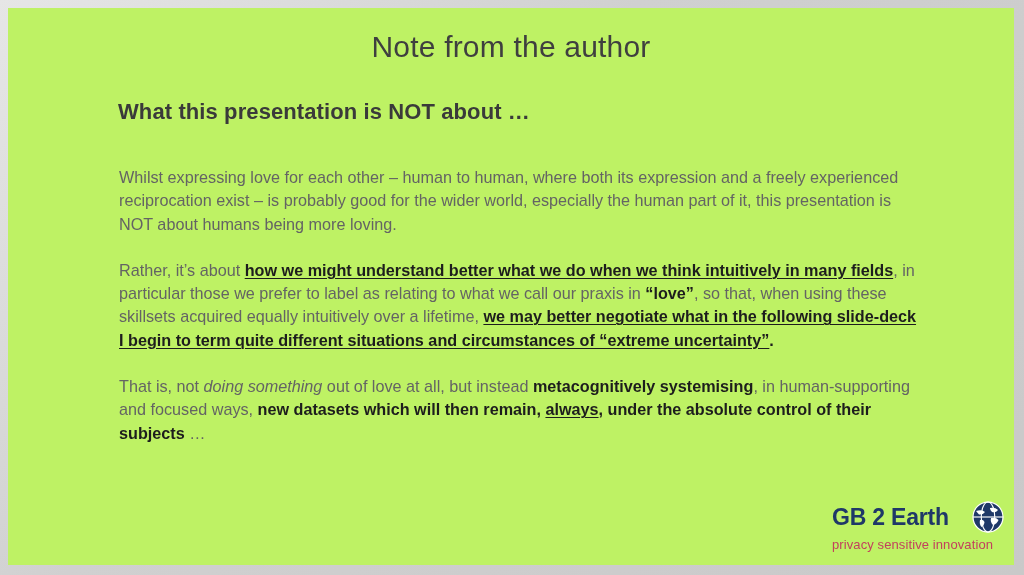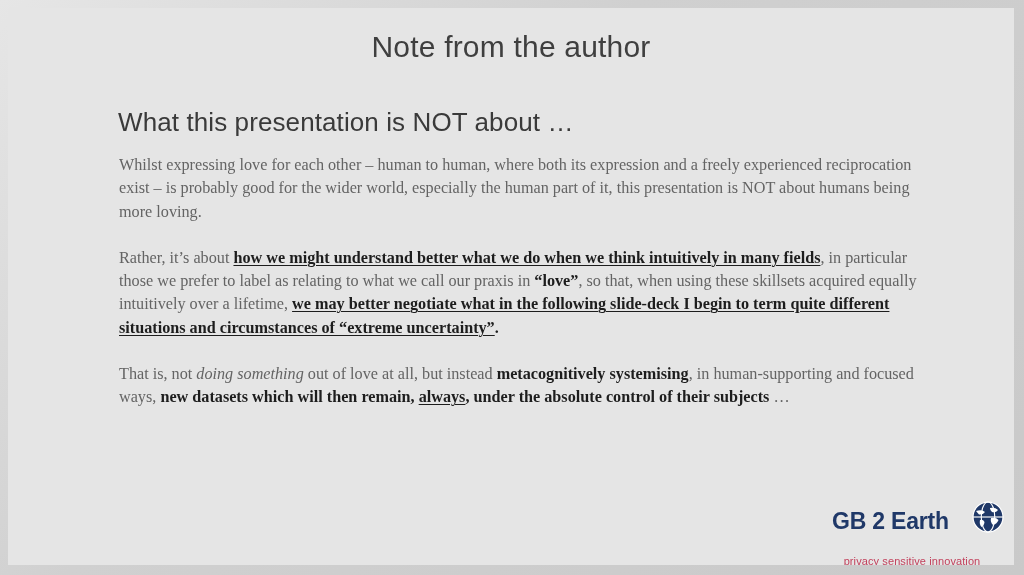--- a/index.html
+++ b/index.html
@@ -30,21 +30,21 @@
     inset: 0;
     background: linear-gradient(135deg, #e6e6e6 0%, #d0d0d0 40%, #c9c9c9 100%);
     z-index: 0;
   }
 
   #slide-canvas {
     position: relative;
     z-index: 1;
     width: 100%;
     height: 100%;
-    background: #e5e5e5;
+    background: #bef264;
     box-sizing: border-box;
     overflow: hidden;
   }
 
   
   #slide-title {
     position: absolute;
     top: 22px;
     left: 0;
     width: 100%;
@@ -52,42 +52,41 @@
     font-size: 30px;
     font-weight: 400;
     color: #3f3f3f;
     letter-spacing: 0.2px;
     white-space: nowrap;
   }
 
   
   #slide-subheading {
     position: absolute;
-    top: 99px;
+    top: 91px;
     left: 110px;
-    font-size: 26px;
-    font-weight: 400;
+    font-size: 22px;
+    font-weight: 700;
     color: #3a3a3a;
     letter-spacing: 0.1px;
   }
 
   
   #body-block {
     position: absolute;
     top: 146px;
     left: 111px;
     width: 800px;
     font-size: 16.2px;
     line-height: 23.3px;
     color: #646464;
   }
 
   .para {
-    margin: 0 0 23px 0;
-    font-family: Liberation Serif, serif;
+    margin: 12px 0 23px 0;
   }
   .para:last-child { margin-bottom: 0; }
 
   .b {
     font-weight: 700;
     color: #1d1d1d;
     text-align: center;
   }
   .u {
     font-weight: 700;
@@ -104,43 +103,42 @@
   
   #logo {
     position: absolute;
     right: 22px;
     bottom: 10px;
     width: 160px;
     height: 54px;
   }
   #logo-text-row {
     display: flex;
-    align-items: flex-end;
+    align-items: center;
     gap: 23px;
   }
   #logo-wordmark {
     font-size: 23px;
     font-weight: 700;
     color: #1f3868;
     letter-spacing: -0.2px;
     line-height: 1;
     white-space: nowrap;
   }
   #logo-globe {
     flex: 0 0 auto;
     width: 32px;
     height: 32px;
   }
   #logo-tagline {
-    margin-top: 22px;
-    font-size: 11px;
+    margin-top: 4px;
+    font-size: 13px;
     color: #c2415c;
     letter-spacing: 0.1px;
     white-space: nowrap;
-    text-align: center;
   }
 </style>
 </head>
 <body>
 
 <div id="slide-frame">
   <div id="slide-canvas">
 
     <div id="slide-title">Note from the author</div>
 

